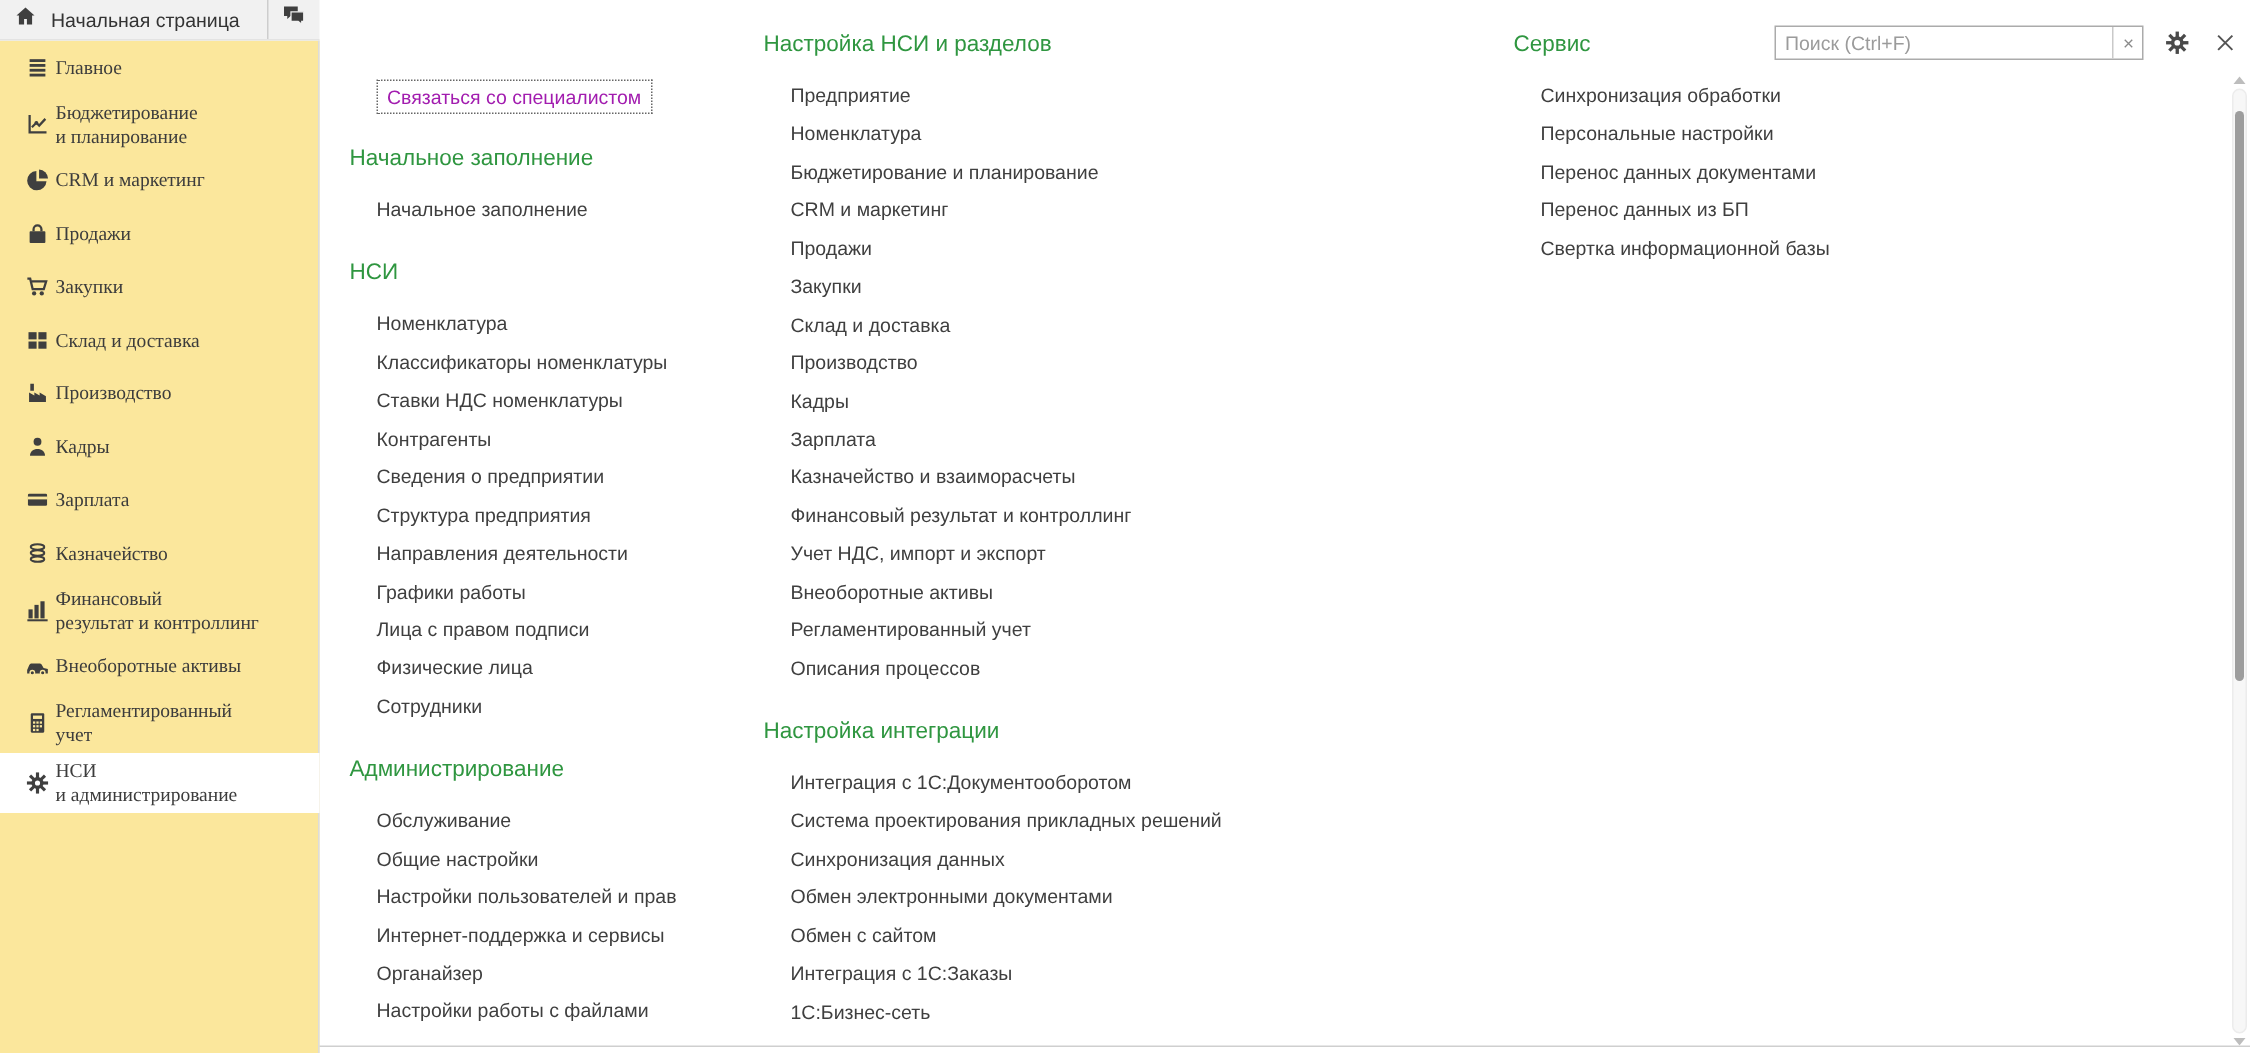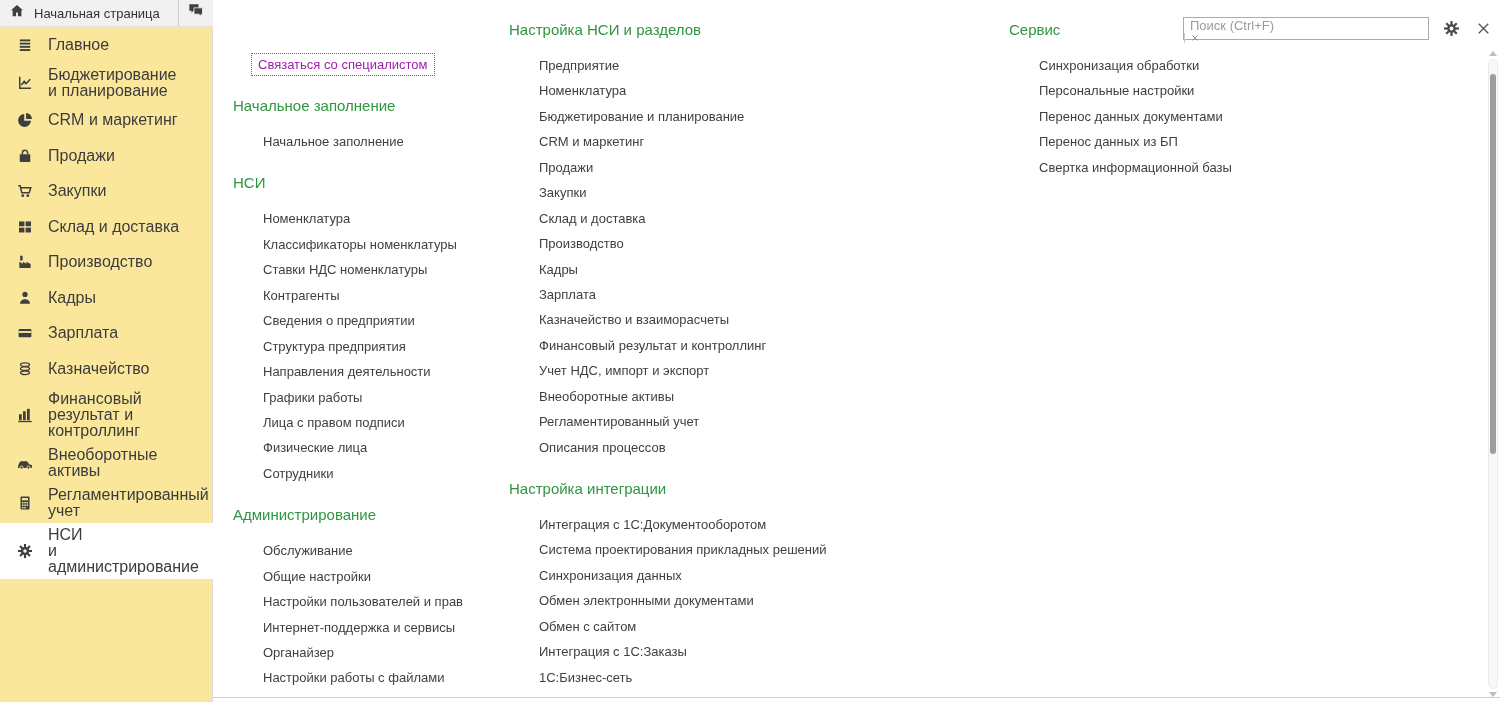--- a/index.html
+++ b/index.html
@@ -10,42 +10,42 @@
           border-bottom:1px solid #e3e3e3;display:flex;box-sizing:border-box;z-index:5;}
   .tab{display:flex;align-items:center;gap:9px;padding:0 8px 0 9px;flex:1;
        border-right:1px solid #cdcdcd;cursor:pointer;}
   .tab-title{font-size:13px;color:#333;white-space:nowrap;}
   .chat-btn{width:34px;display:flex;align-items:center;justify-content:center;cursor:pointer;}
   
   .sidebar{position:absolute;left:0;top:27px;bottom:0;width:213px;box-sizing:border-box;
            background:var(--sidebar-bg,#fbe79c);border-right:1px solid #dcdcdc;z-index:4;}
   .side-item{display:flex;align-items:center;min-height:35.5px;cursor:pointer;}
   .side-item .ic{width:24px;margin-left:13px;display:flex;justify-content:center;flex:none;}
-  .side-item .lbl{margin-left:11px;font-size:16px;color:#3c3c3c;line-height:16px;
-                  white-space:pre-line;padding:4px 2px 4px 0;}
+  .side-item .lbl{font-size:13px;color:#3c3c3c;line-height:16px;
+                  white-space:pre-line;padding:4px 2px 4px 0;font-family:Liberation Serif, serif;}
   .side-item.selected{background:#fff;margin-right:-1px;}
   
   .main{position:absolute;left:213px;top:0;right:0;bottom:0;background:#fff;}
   .col{position:absolute;top:0;}
   #col1{left:20px;width:292px;}
   #col2{left:296px;width:380px;}
   #col3{left:796px;width:345px;}
   .contact-wrap{margin:53px 0 0 18px;}
   .contact-link{display:inline-block;border:1px dotted #666;padding:3px 6px;font-size:13px;
                 color:#a21caf;cursor:pointer;}
   .section{margin-top:20px;}
   .section-header{font-size:15px;line-height:20px;font-weight:400;margin:0 0 11px 0;
                   color:var(--header-green,#2f9640);}
-  .links{list-style:none;margin:12px;padding:0 0 0 18px;}
+  .links{list-style:none;margin:0;padding:0 0 0 18px;}
   .links li{height:25.45px;line-height:25.45px;white-space:nowrap;}
   .links a{font-size:13px;color:#3f3f3f;text-decoration:none;cursor:pointer;}
   
   .search-row{position:absolute;top:17px;left:970px;display:flex;align-items:center;z-index:6;}
   .search-box{display:flex;width:246px;height:23px;border:1px solid #ababab;background:#fff;
-              box-sizing:border-box;align-items:stretch;flex-direction:column;}
+              box-sizing:border-box;align-items:stretch;}
   .search-box input{flex:1;min-width:0;border:0;outline:none;padding:0 6px;font-size:13px;
                     color:#333;font-family:inherit;background:transparent;}
   .search-box input::placeholder{color:#9b9b9b;}
   .clear-btn{width:19px;border-left:1px solid #c9c9c9;display:flex;align-items:center;
              justify-content:center;cursor:pointer;}
   .gear-btn{margin-left:13px;cursor:pointer;display:flex;}
   .close-btn{margin-left:13px;cursor:pointer;display:flex;}
   
   .scrollbar{position:absolute;right:2px;top:49px;bottom:3px;width:10px;z-index:6;}
   .sb-track{position:absolute;left:0;right:0;top:10px;bottom:10px;background:#f7f7f7;

